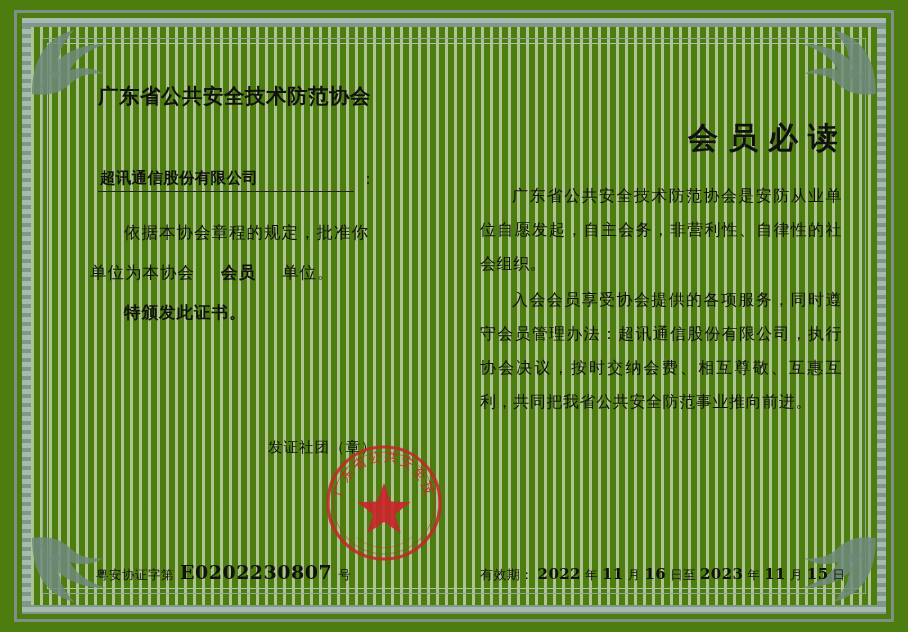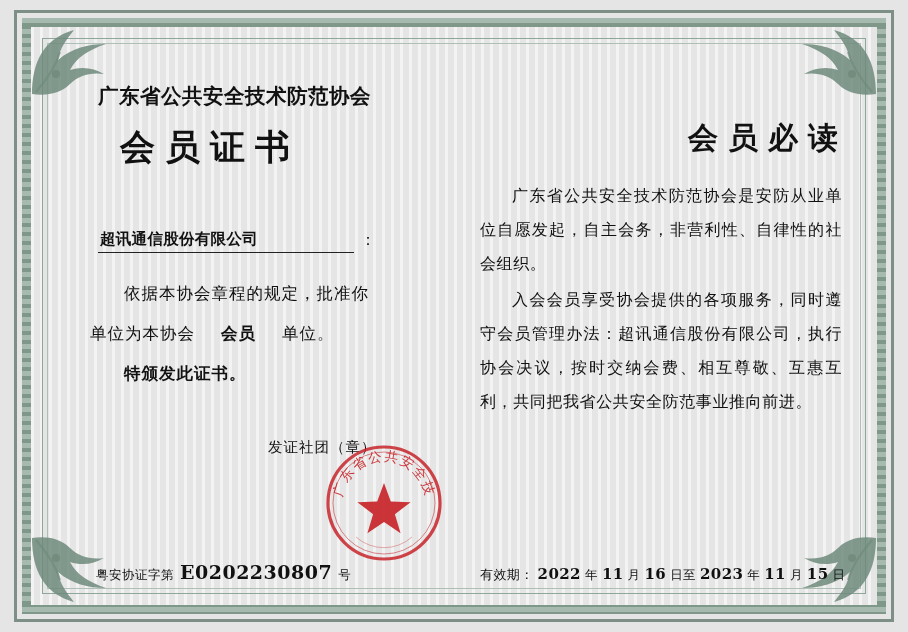--- a/index.html
+++ b/index.html
@@ -13,21 +13,21 @@
     font-family: "DejaVu Serif", "Liberation Serif", serif;
     color: #1a1a1a;
     overflow: hidden;
   }
 
   .certificate {
     position: relative;
     width: 908px;
     height: 632px;
     box-sizing: border-box;
-    background: #e5e5e5;
+    background: #4d7c0f;
   }
 
   
   .border-outer {
     position: absolute;
     left: 14px; top: 10px; right: 14px; bottom: 10px;
     border: 3px solid #7d8f86;
     box-sizing: border-box;
   }
   .border-mid {
@@ -276,21 +276,20 @@
       <path d="M10 70 C22 56 30 44 34 30" stroke="currentColor" stroke-width="2" fill="none" opacity="0.7"></path>
       <circle cx="30" cy="52" r="4" fill="currentColor" opacity="0.8"></circle>
     </svg>
   </div>
 
   <div class="content">
 
     <div class="col-left">
 
       <div class="assoc-name">广东省公共安全技术防范协会</div>
-      <div class="cert-title">会员证书</div>
 
       <div class="member-line">
         <span class="member-name">超讯通信股份有限公司</span>
         <span class="member-colon">：</span>
       </div>
 
       <div class="para p1">依据本协会章程的规定，批准你</div>
       <div class="para p2">
         <span>单位为本协会</span><span class="member-inline">会员</span><span>单位。</span>
       </div>

